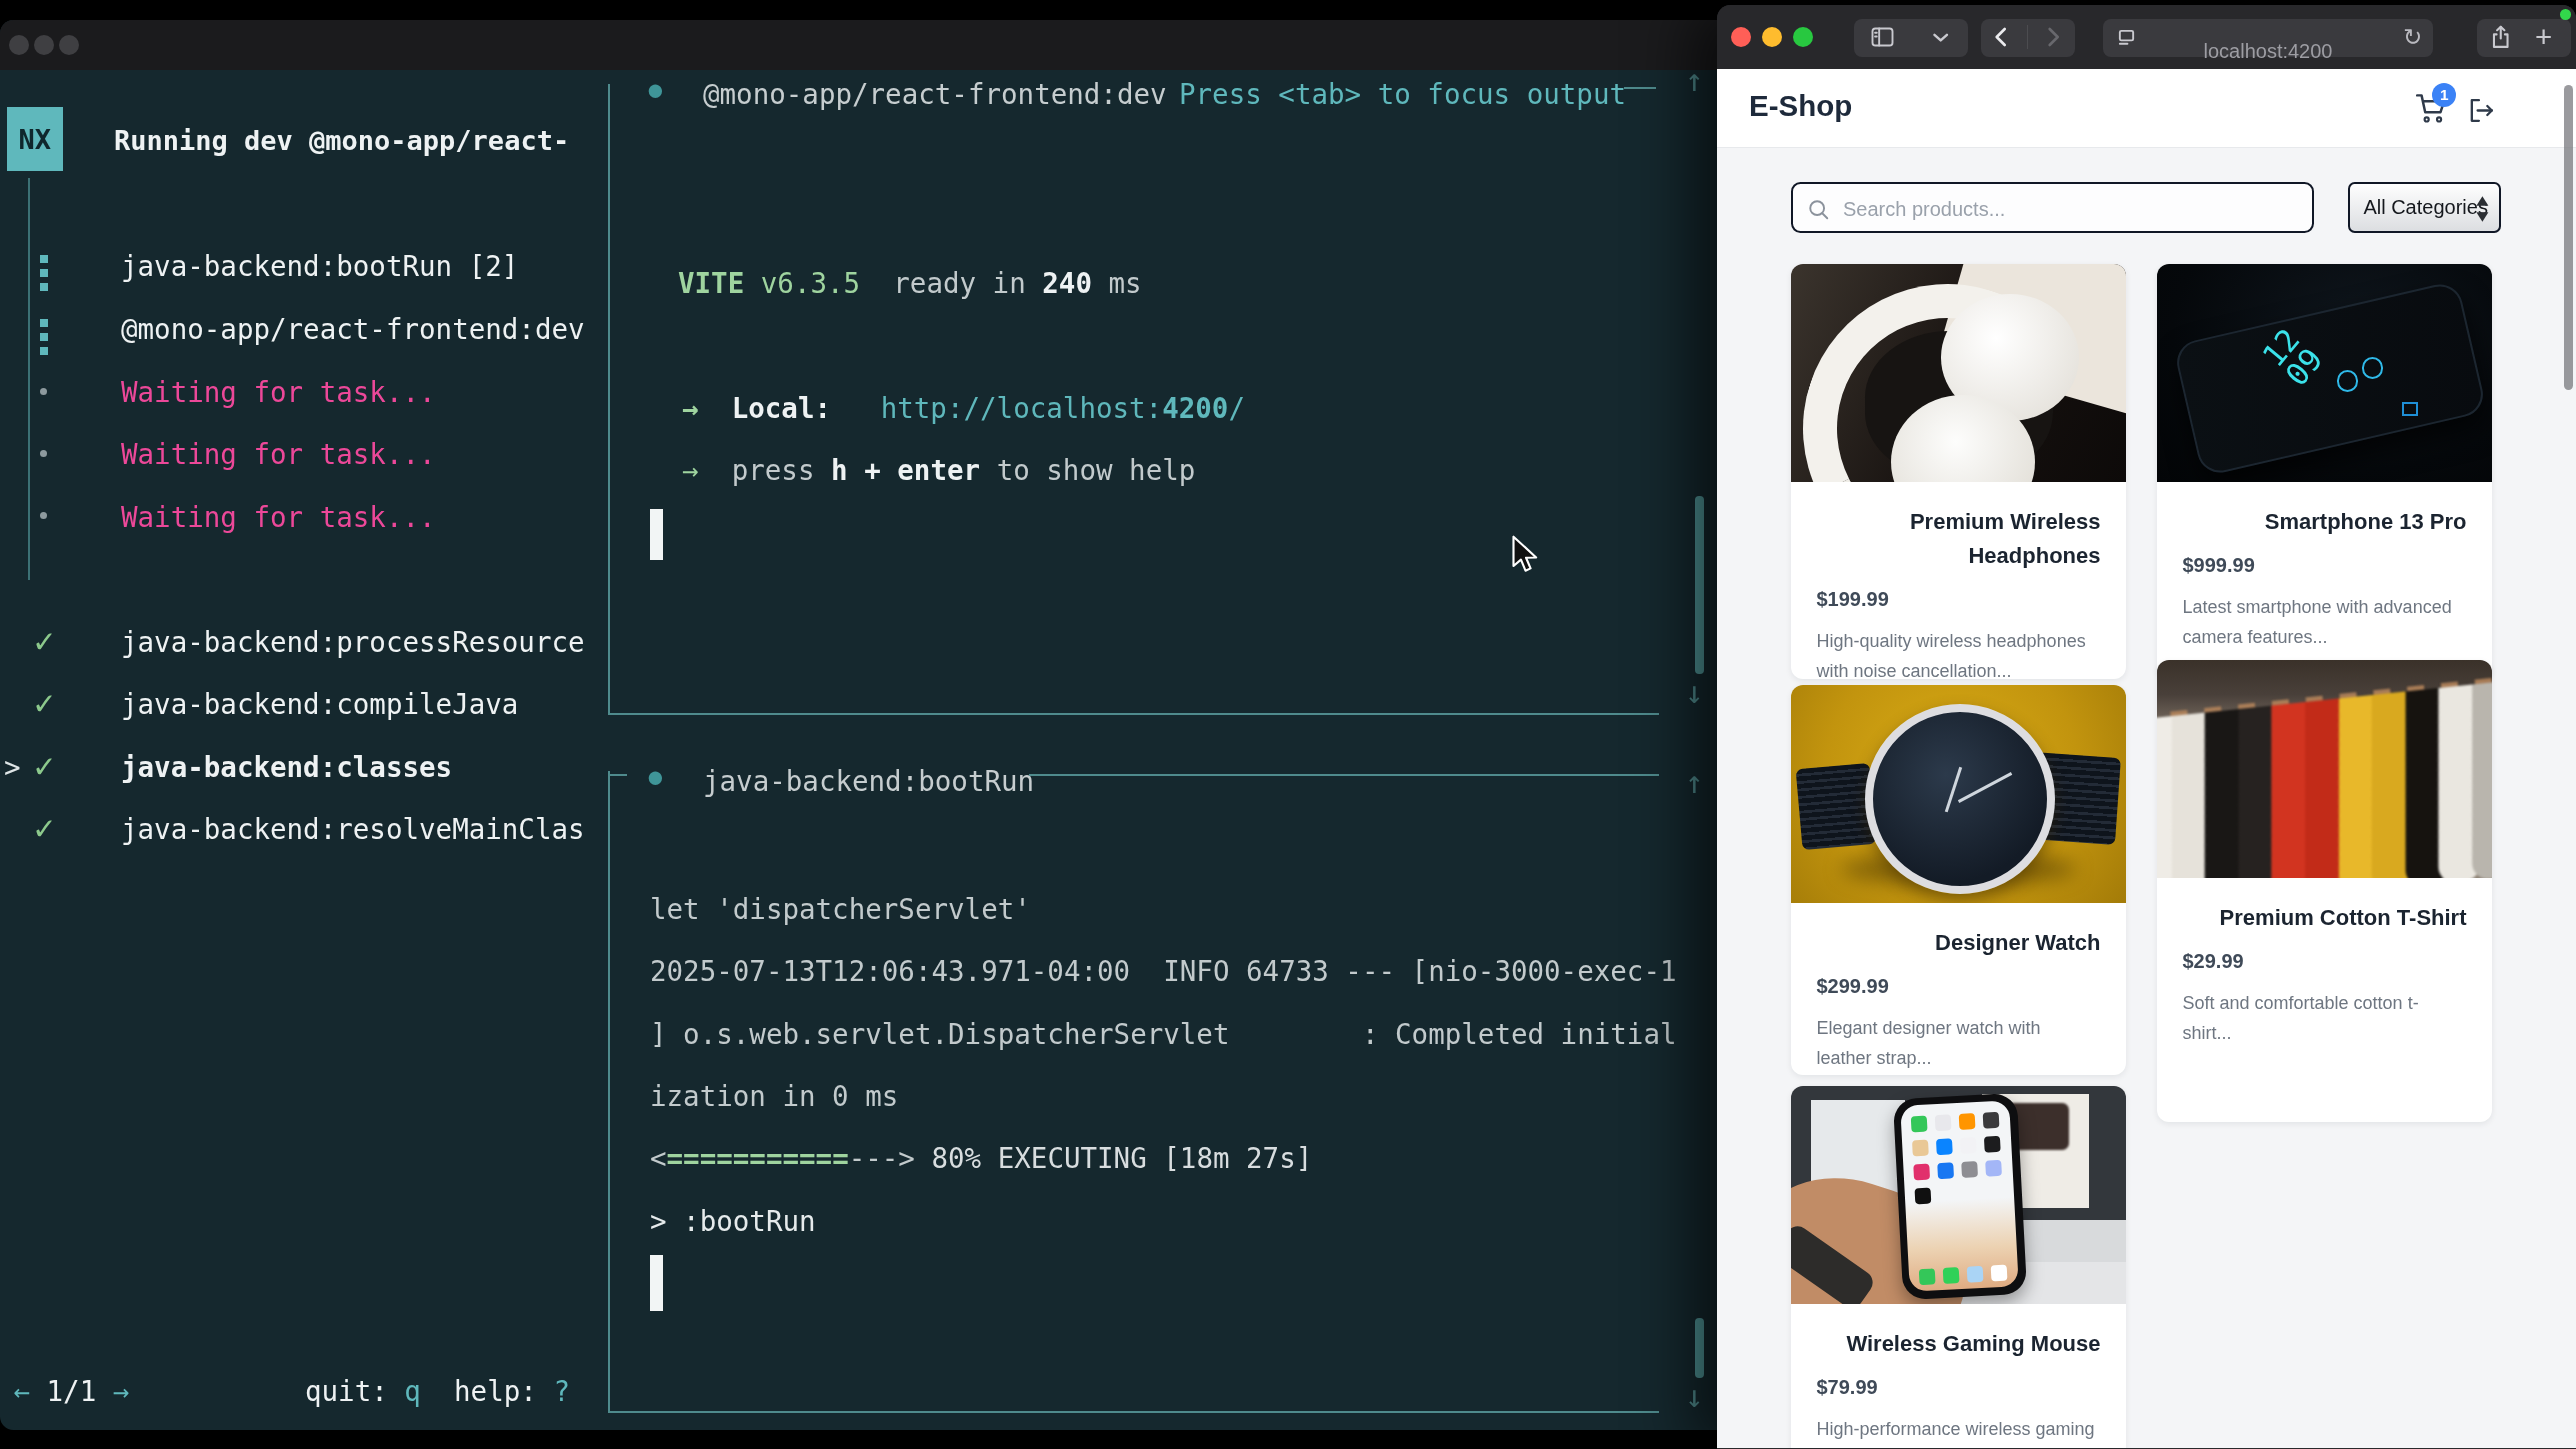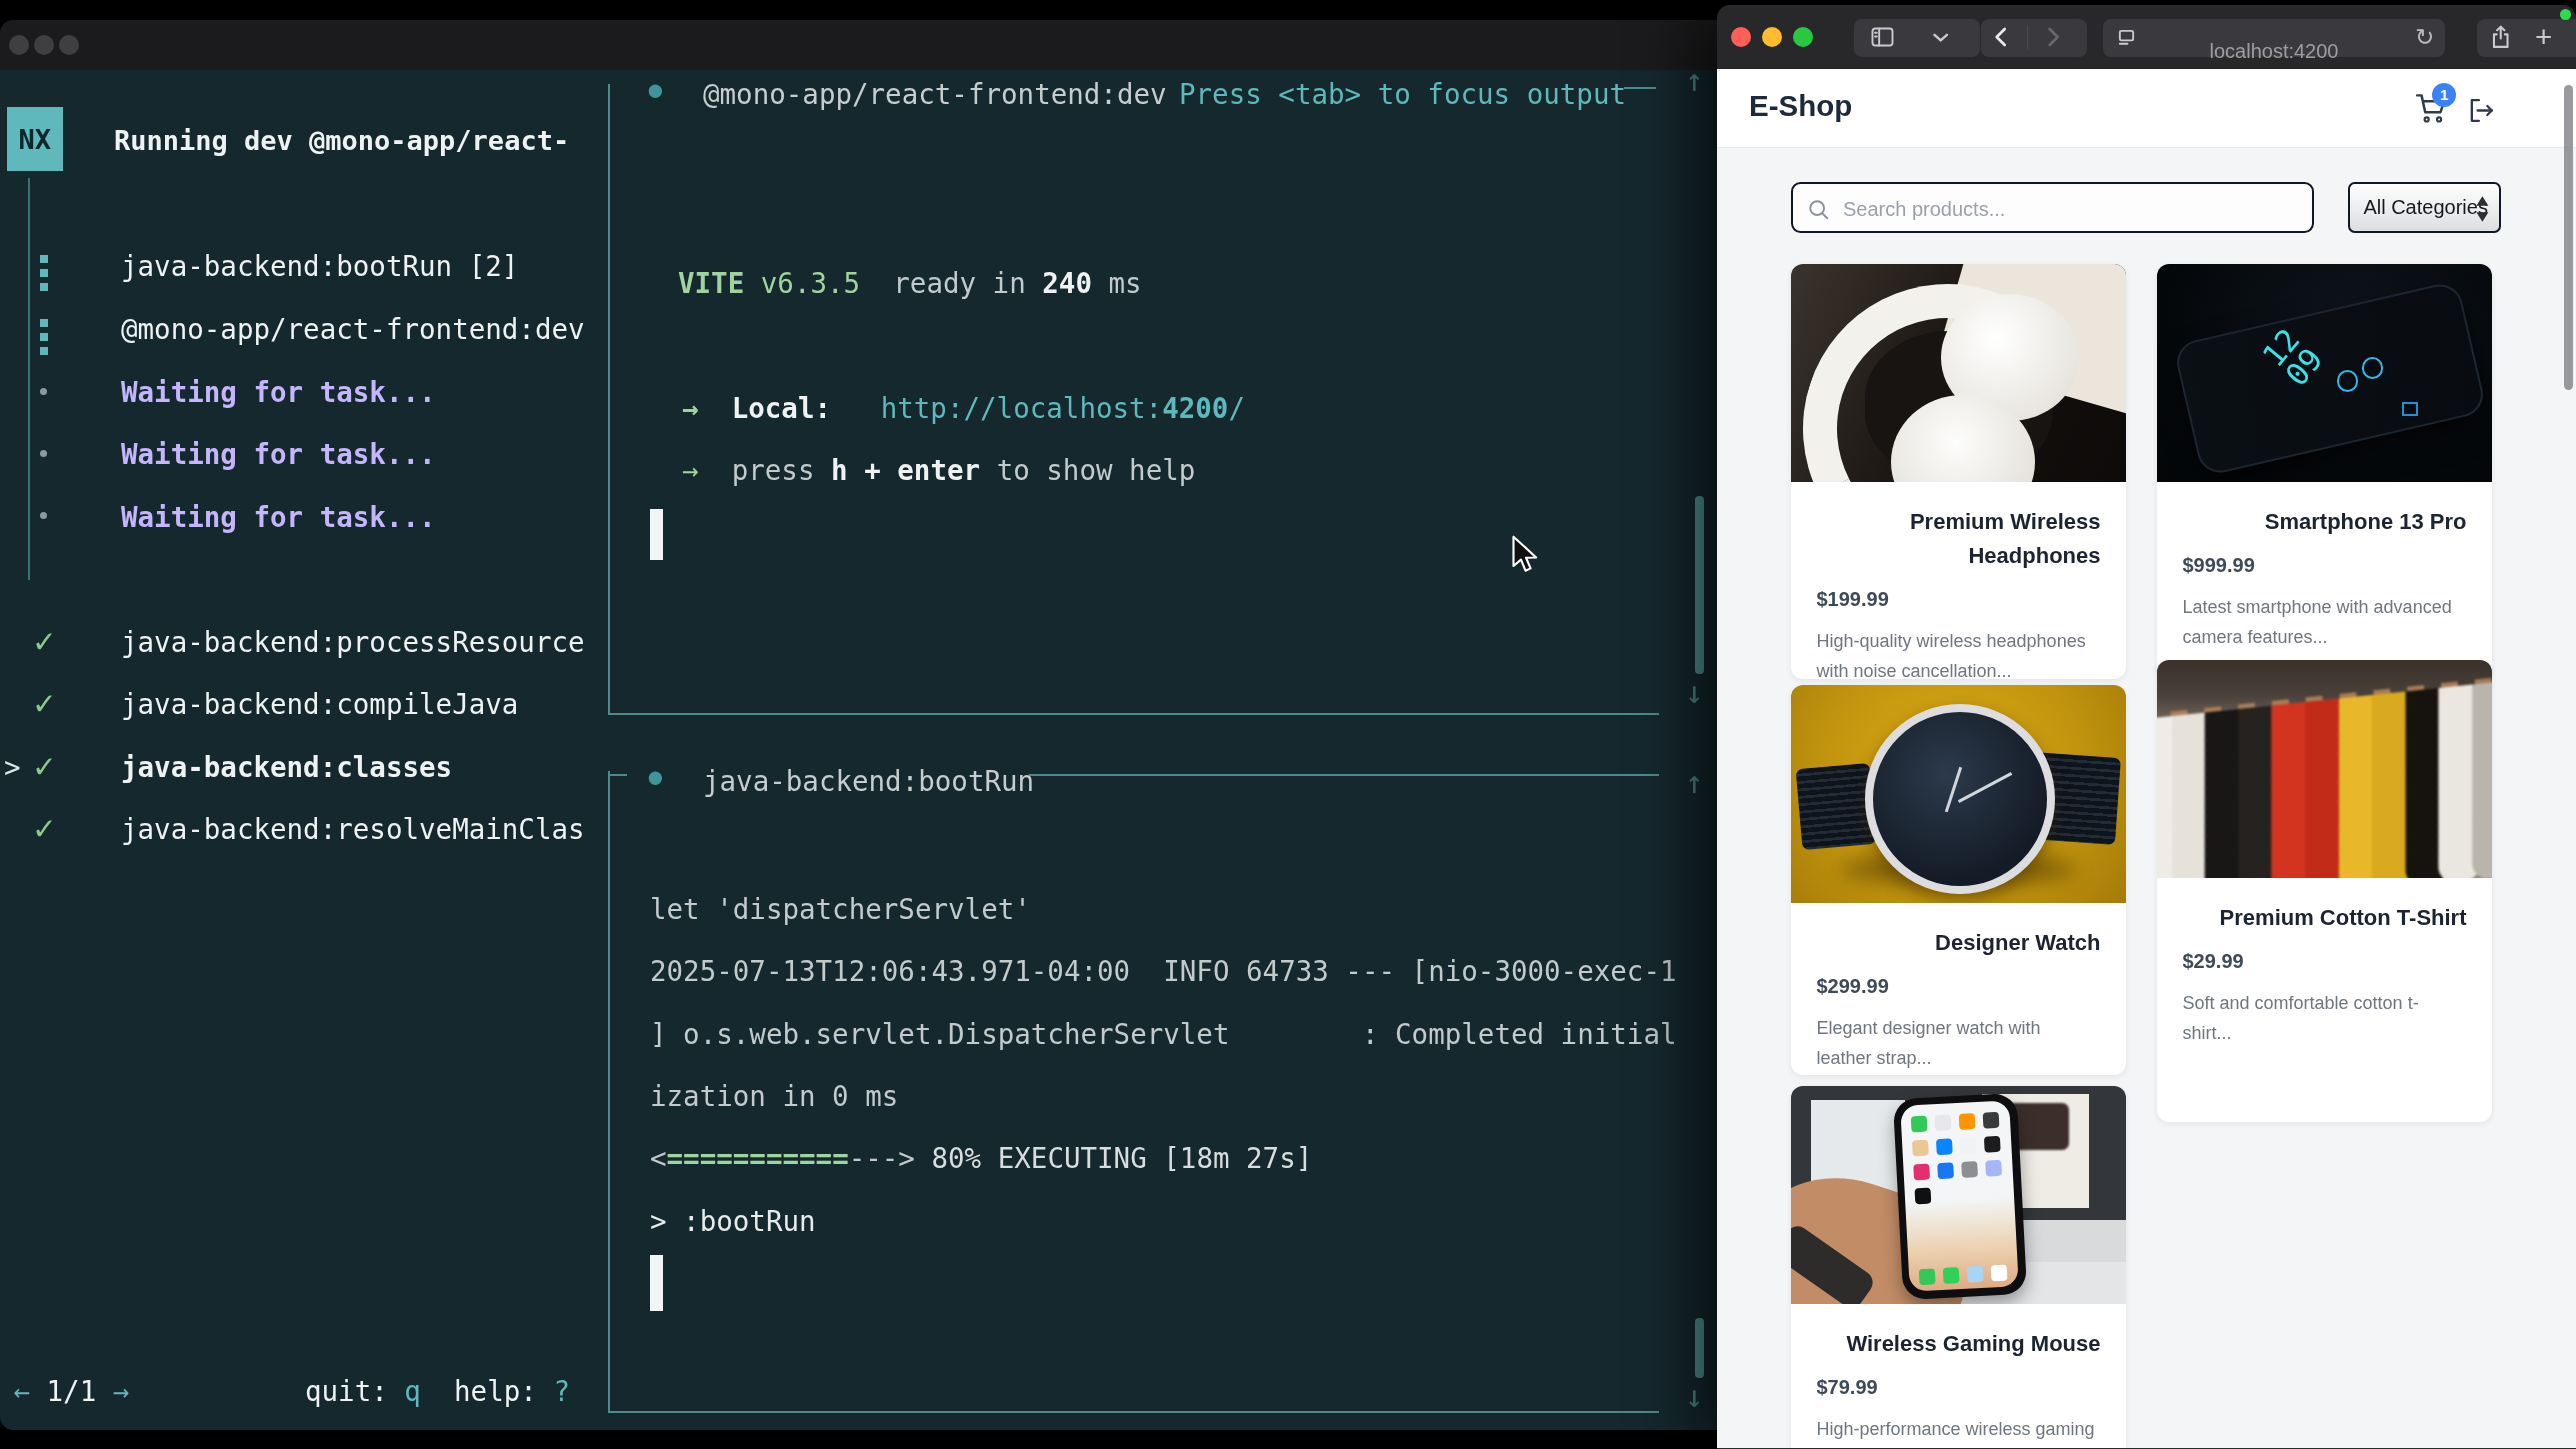--- a/index.html
+++ b/index.html
@@ -9,21 +9,21 @@
 
   
   .terminal{position:absolute;left:0;top:20px;width:1744px;height:1410px;background:#15282e;
             border-radius:13.4px;overflow:hidden;}
   .term-titlebar{position:absolute;left:0;top:0;width:100%;height:50px;background:#1b1b1d;}
   .tdot{position:absolute;top:14.8px;width:20px;height:20px;border-radius:50%;background:#3f3f42;}
   .mono{font-family:"DejaVu Sans Mono","Liberation Mono",monospace;font-size:27.5px;color:#c2cacc;
         white-space:pre;line-height:38px;}
   .bold{font-weight:bold;}
   .white{color:#eef2f3;}
-  .dim{color:#c4b5fd;font-weight:bold;}
+  .dim{color:#ec4899;}
   .teal{color:#5fb8bc;}
   .green{color:#9fd49f;margin-top:8px;}
   .nx-badge{position:absolute;left:6.7px;top:87px;width:56px;height:64px;background:#5fb8bc;
             color:#0f272c;display:flex;align-items:center;justify-content:center;
             font-family:"DejaVu Sans Mono",monospace;font-weight:bold;font-size:27px;}
   .vline{position:absolute;left:28px;top:158px;width:2px;height:402px;background:#3c7175;}
   .task-row{position:absolute;left:121px;height:38px;}
   .spinner{position:absolute;left:40px;width:8px;}
   .spinner i{display:block;width:8px;height:8px;background:#5fb8bc;margin-bottom:6px;}
   .waitdot{position:absolute;left:40px;width:7.4px;height:7.4px;border-radius:50%;background:#8d9a9e;}
@@ -38,21 +38,21 @@
   .hline{position:absolute;top:12px;height:2px;background:#4f8b8d;}
   .cursor-block{position:absolute;width:13.4px;background:#f2f5f5;}
   .scroll-thumb{position:absolute;width:8.7px;border-radius:4px;background:#4f9496;}
   .scroll-arrow{position:absolute;font-family:"DejaVu Sans Mono",monospace;font-size:31px;color:#4f8b8d;}
 
   
   .safari{position:absolute;left:1717px;top:5.4px;width:859px;height:1444px;background:#28282b;
           border-radius:13.4px 13.4px 0 0;overflow:hidden;box-shadow:-27px 0 60px rgba(0,0,0,.6);}
   .sf-toolbar{position:absolute;left:0;top:0;width:100%;height:64px;background:#28282b;}
   .light{position:absolute;top:22px;width:20px;height:20px;border-radius:50%;}
-  .tb-group{position:absolute;top:13.4px;height:38px;background:#3a3a3e;border-radius:8px;padding-left:12px;}
+  .tb-group{position:absolute;top:13.4px;height:38px;background:#3a3a3e;border-radius:8px;}
   .tb-icon{stroke:#c9c9cf;fill:none;stroke-width:2;stroke-linecap:round;stroke-linejoin:round;}
   .addr-text{position:absolute;top:13.4px;height:38px;line-height:38px;color:#9d9da3;font-size:20px;
              text-align:center;}
   .rec-dot{position:absolute;top:4px;right:5.4px;width:10.7px;height:10.7px;border-radius:50%;background:#32d74b;}
 
   .sf-page{position:absolute;left:0;top:64px;width:859px;height:1379px;background:#f4f5f7;overflow:hidden;}
   .shop-header{position:absolute;left:0;top:0;width:100%;height:78px;background:#fff;
                border-bottom:1.3px solid #e7e9ec;}
   .brand{position:absolute;left:32px;top:20px;font-size:29.5px;font-weight:bold;color:#1e2a3b;}
   .icon-btn svg{stroke:#2f3a4a;fill:none;stroke-width:2;stroke-linecap:round;stroke-linejoin:round;}

